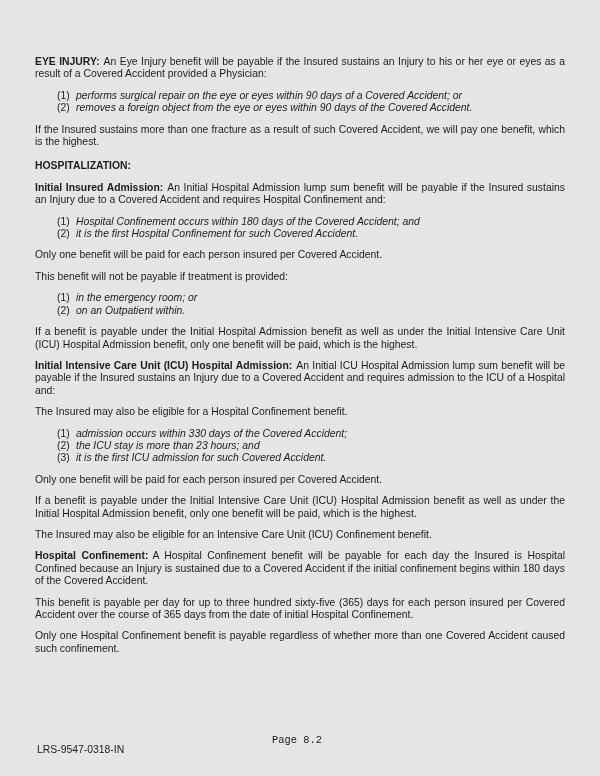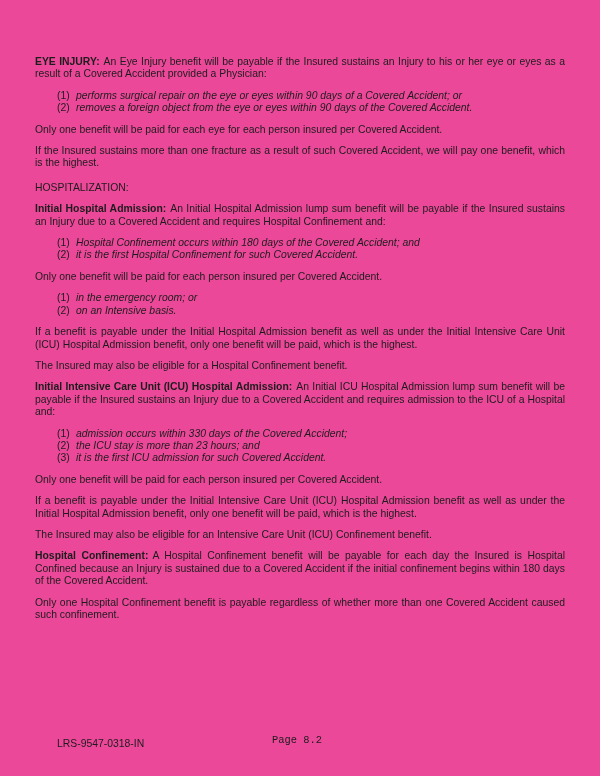--- a/index.html
+++ b/index.html
@@ -1,112 +1,112 @@
 <!DOCTYPE html>
 <html><head>
 <meta charset="utf-8">
 <style>
   html, body { margin: 0; padding: 0; background: #ffffff; }
   .page {
     position: relative;
     width: 600px;
     height: 776px;
-    background: #ec4899;
+    background: #e5e5e5;
     box-sizing: border-box;
     padding: 56px 35px 0 35px;
     font-family: "Liberation Sans", sans-serif;
     font-size: 10.4px;
     line-height: 12.4px;
     color: #1c1c1c;
     overflow: hidden;
   }
   .para {
     text-align: justify;
     margin: 0 0 9px 0;
   }
   .para b { margin-right: 4px; }
   .heading {
-    font-weight: normal;
+    font-weight: bold;
     margin: 12px 0 9px 0;
   }
   .list { margin: 0 0 9px 0; }
   .list-item { display: flex; }
   .list-marker {
     flex: none;
     width: 19px;
     margin-left: 22px;
   }
   .list-text { flex: 1; font-style: italic; }
   .footer {
     position: absolute;
     top: 734px;
     left: 0;
     width: 600px;
     font-size: 10.4px;
   }
-  .footer .form-number { position: absolute; left: 37px; top: 4px; margin-left: 20px; }
+  .footer .form-number { position: absolute; left: 37px; top: 10px; }
   .footer .page-number { position: absolute; left: 272px; top: 0; font-family: Liberation Mono, monospace; }
 </style>
 </head>
 <body>
 
 <div class="page">
 
   <p class="para"><b>EYE INJURY:</b><span>An Eye Injury benefit will be payable if the Insured sustains an Injury to his or her eye or eyes as a result of a Covered Accident provided a Physician:</span></p>
 
   <div class="list">
     <div class="list-item">
       <span class="list-marker">(1)</span>
       <span class="list-text">performs surgical repair on the eye or eyes within 90 days of a Covered Accident; or</span>
     </div>
     <div class="list-item">
       <span class="list-marker">(2)</span>
       <span class="list-text">removes a foreign object from the eye or eyes within 90 days of the Covered Accident.</span>
     </div>
   </div>
 
-  <p class="para">Only one benefit will be paid for each eye for each person insured per Covered Accident.</p>
 
 
   <p class="para">If the Insured sustains more than one fracture as a result of such Covered Accident, we will pay one benefit, which is the highest.</p>
 
   <p class="heading">HOSPITALIZATION:</p>
 
-  <p class="para"><b>Initial Hospital Admission:</b><span>An Initial Hospital Admission lump sum benefit will be payable if the Insured sustains an Injury due to a Covered Accident and requires Hospital Confinement and:</span></p>
+  <p class="para"><b>Initial Insured Admission:</b><span>An Initial Hospital Admission lump sum benefit will be payable if the Insured sustains an Injury due to a Covered Accident and requires Hospital Confinement and:</span></p>
 
   <div class="list">
     <div class="list-item">
       <span class="list-marker">(1)</span>
       <span class="list-text">Hospital Confinement occurs within 180 days of the Covered Accident; and</span>
     </div>
     <div class="list-item">
       <span class="list-marker">(2)</span>
       <span class="list-text">it is the first Hospital Confinement for such Covered Accident.</span>
     </div>
   </div>
 
   <p class="para">Only one benefit will be paid for each person insured per Covered Accident.</p>
 
+  <p class="para">This benefit will not be payable if treatment is provided:</p>
 
   <div class="list">
     <div class="list-item">
       <span class="list-marker">(1)</span>
       <span class="list-text">in the emergency room; or</span>
     </div>
     <div class="list-item">
       <span class="list-marker">(2)</span>
-      <span class="list-text">on an Intensive basis.</span>
+      <span class="list-text">on an Outpatient within.</span>
     </div>
   </div>
 
   <p class="para">If a benefit is payable under the Initial Hospital Admission benefit as well as under the Initial Intensive Care Unit (ICU) Hospital Admission benefit, only one benefit will be paid, which is the highest.</p>
 
+  <p class="para"><b>Initial Intensive Care Unit (ICU) Hospital Admission:</b><span>An Initial ICU Hospital Admission lump sum benefit will be payable if the Insured sustains an Injury due to a Covered Accident and requires admission to the ICU of a Hospital and:</span></p>
+
   <p class="para">The Insured may also be eligible for a Hospital Confinement benefit.</p>
-
-  <p class="para"><b>Initial Intensive Care Unit (ICU) Hospital Admission:</b><span>An Initial ICU Hospital Admission lump sum benefit will be payable if the Insured sustains an Injury due to a Covered Accident and requires admission to the ICU of a Hospital and:</span></p>
 
   <div class="list">
     <div class="list-item">
       <span class="list-marker">(1)</span>
       <span class="list-text">admission occurs within 330 days of the Covered Accident;</span>
     </div>
     <div class="list-item">
       <span class="list-marker">(2)</span>
       <span class="list-text">the ICU stay is more than 23 hours; and</span>
     </div>
@@ -117,20 +117,21 @@
   </div>
 
   <p class="para">Only one benefit will be paid for each person insured per Covered Accident.</p>
 
   <p class="para">If a benefit is payable under the Initial Intensive Care Unit (ICU) Hospital Admission benefit as well as under the Initial Hospital Admission benefit, only one benefit will be paid, which is the highest.</p>
 
   <p class="para">The Insured may also be eligible for an Intensive Care Unit (ICU) Confinement benefit.</p>
 
   <p class="para"><b>Hospital Confinement:</b><span>A Hospital Confinement benefit will be payable for each day the Insured is Hospital Confined because an Injury is sustained due to a Covered Accident if the initial confinement begins within 180 days of the Covered Accident.</span></p>
 
+  <p class="para">This benefit is payable per day for up to three hundred sixty-five (365) days for each person insured per Covered Accident over the course of 365 days from the date of initial Hospital Confinement.</p>
 
   <p class="para">Only one Hospital Confinement benefit is payable regardless of whether more than one Covered Accident caused such confinement.</p>
 
   <div class="footer">
     <span class="form-number">LRS-9547-0318-IN</span>
     <span class="page-number">Page 8.2</span>
   </div>
 
 </div>
 

